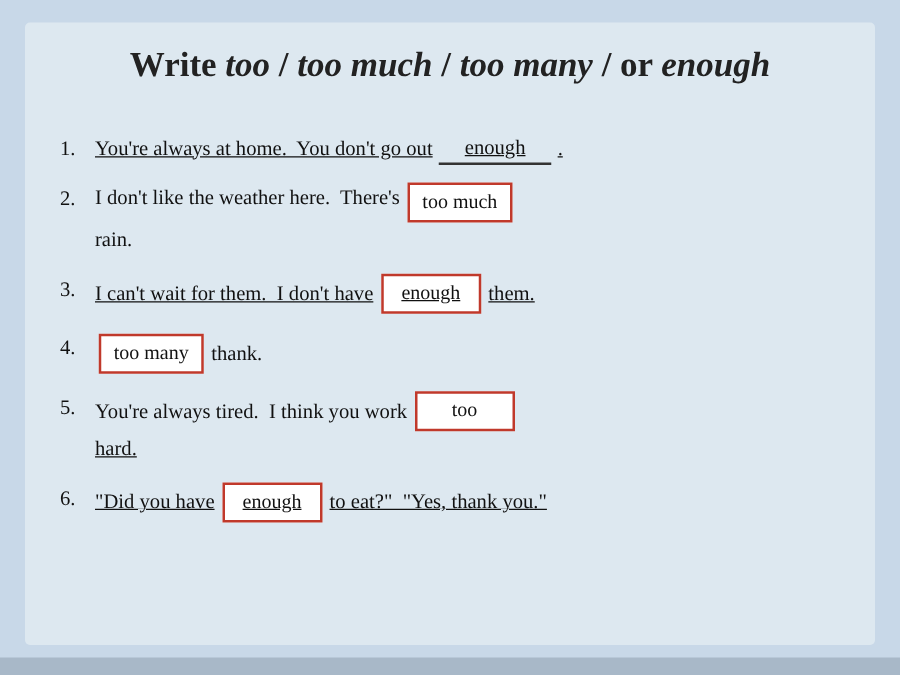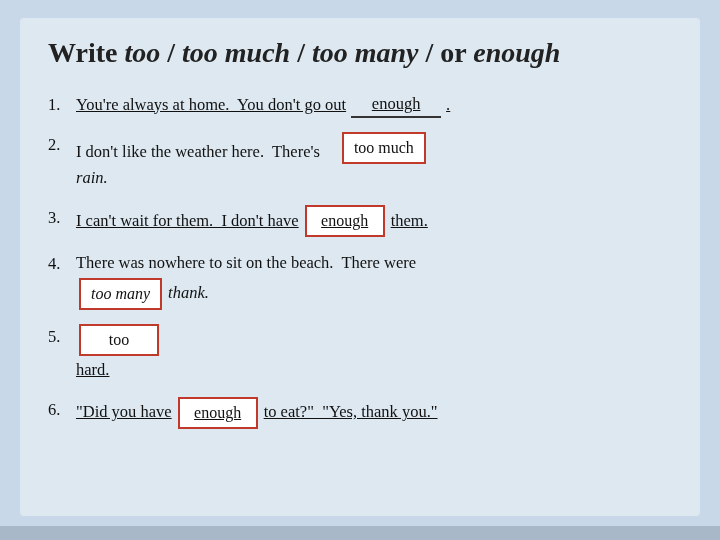--- a/index.html
+++ b/index.html
@@ -19,22 +19,23 @@
       margin: 18px 20px 10px 20px;
       border-radius: 4px;
       padding: 18px 28px 22px 28px;
       flex: 1;
     }
 
     .title {
       font-size: 28px;
       font-weight: bold;
       color: #222;
-      margin-bottom: 22px;
+      margin-bottom: 36px;
       line-height: 1.2;
+      text-align: center;
     }
 
     .title .italic {
       font-style: italic;
       font-weight: bold;
     }
 
     .exercises {
       list-style: none;
       counter-reset: exercise-counter;
@@ -90,30 +91,29 @@
       margin: 0 2px;
     }
 
     .item4-text {
       display: flex;
       flex-direction: column;
       flex: 1;
     }
     .item4-line1 {
       display: flex;
-      align-items: flex-end;
+      align-items: flex-start;
       flex-wrap: wrap;
-      gap: 19px;
+      gap: 3px;
     }
     .item4-line2 {
       display: flex;
       align-items: center;
       gap: 3px;
       margin-top: 2px;
-      font-style: italic;
     }
 
     .item5-text {
       display: flex;
       flex-direction: column;
       flex: 1;
     }
     .item5-line1 {
       display: flex;
       align-items: center;
@@ -167,33 +167,31 @@
     <li class="exercise-item">
       <div class="exercise-text">
         <span>I can't wait for them.&nbsp; I don't have</span>
         <span class="answer-box">enough</span>
         <span>them.</span>
       </div>
     </li>
 
     <li class="exercise-item">
       <div class="item4-text">
-        <div class="item4-line1">
-          <span>There was nowhere to sit on the beach.&nbsp; There were</span>
-        </div>
         <div class="item4-line2">
           <span class="answer-box">too many</span>
           <span>thank.</span>
         </div>
       </div>
     </li>
 
     <li class="exercise-item">
       <div class="item5-text">
         <div class="item5-line1">
+          <span>You're always tired.&nbsp; I think you work</span>
           <span class="answer-box">too</span>
         </div>
         <div class="item5-line2">
           <span>hard.</span>
         </div>
       </div>
     </li>
 
     <li class="exercise-item">
       <div class="exercise-text">

